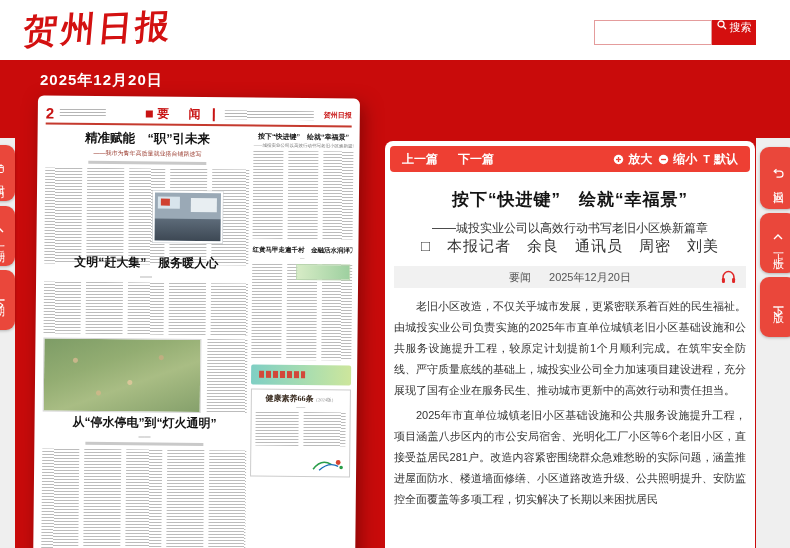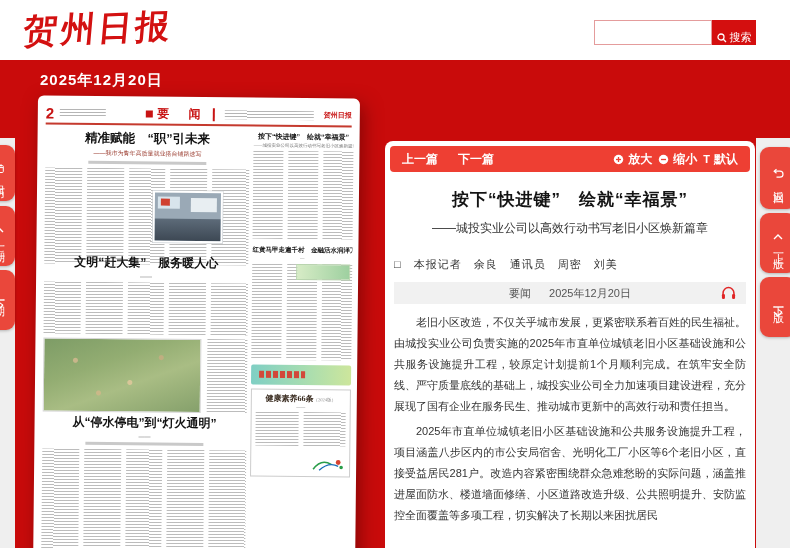--- a/index.html
+++ b/index.html
@@ -9,21 +9,21 @@
 
   
   .topbar { position:absolute; top:0; left:0; right:0; height:60px; background:#fff; }
   .logo { position:absolute; left:24px; top:6px; font-size:34px; font-weight:bold;
     color:#d31111; transform:skewX(-7deg) rotate(-2deg); letter-spacing:3px;
     font-family:"Liberation Serif","DejaVu Serif",serif; }
   .search-wrap { position:absolute; right:34px; top:20px; display:flex; align-items:center; }
   .search-input { width:118px; height:25px; border:1px solid #e49c9c; outline:none;
     padding:0 6px; font-size:12px; color:#333; }
   .search-btn { width:44px; height:25px; background:#d40f0f; color:#fff; font-size:11px;
-    border:none; display:flex; align-items:flex-end; justify-content:center; gap:3px; cursor:pointer; }
+    border:none; display:flex; align-items:flex-start; justify-content:center; gap:3px; cursor:pointer; }
 
   
   .viewer { position:absolute; top:60px; left:0; right:0; bottom:0; background:#c90b0b; overflow:hidden; }
   .date-label { position:absolute; left:40px; top:11px; color:#fff; font-size:15px; font-weight:bold; letter-spacing:1px; }
 
   .edge-strip { position:absolute; top:78px; bottom:0; background:#efefef; }
   .edge-strip.left { left:0; width:15px; }
   .edge-strip.right { right:0; width:34px; }
 
   .vbtn { position:absolute; background:#ea473b; color:#fff; border-radius:9px;
@@ -113,21 +113,21 @@
   .toolbar .tb-left { display:flex; gap:20px; }
   .toolbar .tb-right { margin-left:auto; display:flex; gap:6px; }
   .tb-item { display:flex; align-items:center; gap:4px; cursor:pointer; white-space:nowrap; }
   .tb-item svg { display:block; }
   .tb-T { font-size:11px; font-weight:bold; line-height:1; }
 
   .art-body { padding:0 9px; }
   .a-title { margin-top:16px; text-align:center; font-size:17px; font-weight:bold;
     color:#141414; letter-spacing:1px; }
   .a-sub { margin-top:9px; text-align:center; font-size:12px; color:#333; }
-  .a-byline { margin-top:20px; font-size:11px; color:#333; letter-spacing:1px; }
+  .a-byline { margin-top:0; text-align:center; font-size:15px; color:#333; letter-spacing:1px; }
   .a-meta { margin-top:10px; height:22px; background:#f1f1f1; position:relative;
     display:flex; align-items:center; justify-content:center; gap:18px;
     font-size:11px; color:#555; }
   .a-meta .hp { position:absolute; right:10px; top:4px; cursor:pointer; }
   .a-text { margin-top:8px; }
   .a-text p { font-size:11px; line-height:21px; color:#333; text-align:justify;
     text-indent:2em; }
   .a-text p + p { margin-top:4px; }
 </style>
 </head>

